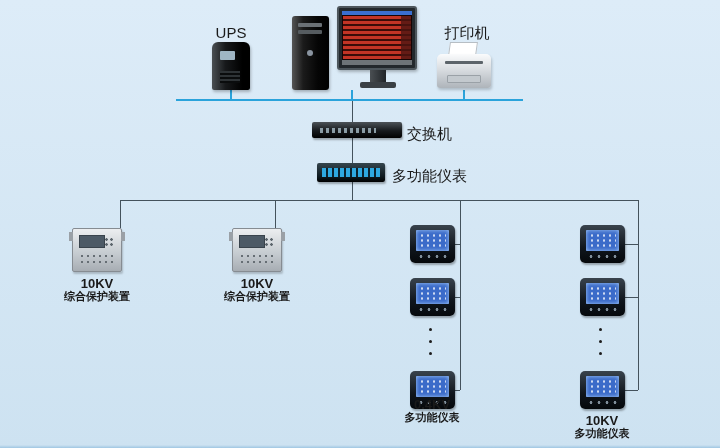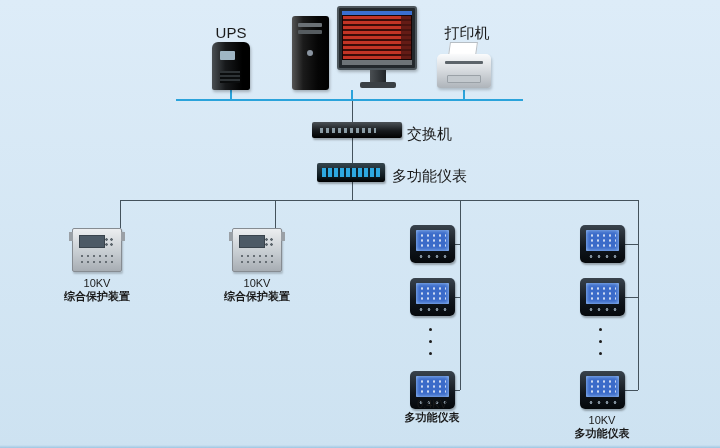--- a/index.html
+++ b/index.html
@@ -11,21 +11,21 @@
 
   
   .line{ position:absolute; }
   .line.blue{ background:var(--bus-line,#2aa3db); }
   .line.dark{ background:var(--network-line,#44525c); }
 
   
   .lbl{ position:absolute; font-size:15px; color:var(--label-text,#1a1a1a); white-space:nowrap; }
   .lbl.center{ text-align:center; }
   .grp{ position:absolute; text-align:center; color:var(--label-text,#1a1a1a); }
-  .grp .volt{ font-weight:400; font-size:11px; line-height:13px; }
+  .grp .volt{ font-weight:700; font-size:13px; line-height:13px; }
   .grp .nm{ font-weight:700; font-size:11px; line-height:13px; }
 
   
   .ups{ position:absolute; left:212px; top:42px; width:38px; height:48px;
     background:linear-gradient(90deg,#4a4f53 0,#17191b 35%,#000 80%);
     border-radius:6px 6px 2px 2px; box-shadow:1px 2px 3px rgba(0,0,0,.25); }
   .ups .disp{ position:absolute; left:8px; top:9px; width:15px; height:9px; background:#9fb6c4; border-radius:1px; }
   .ups .vent{ position:absolute; left:8px; bottom:7px; width:20px; height:12px;
     background:repeating-linear-gradient(180deg,#2e3336 0 2px,#0a0c0d 2px 4px); }
 

